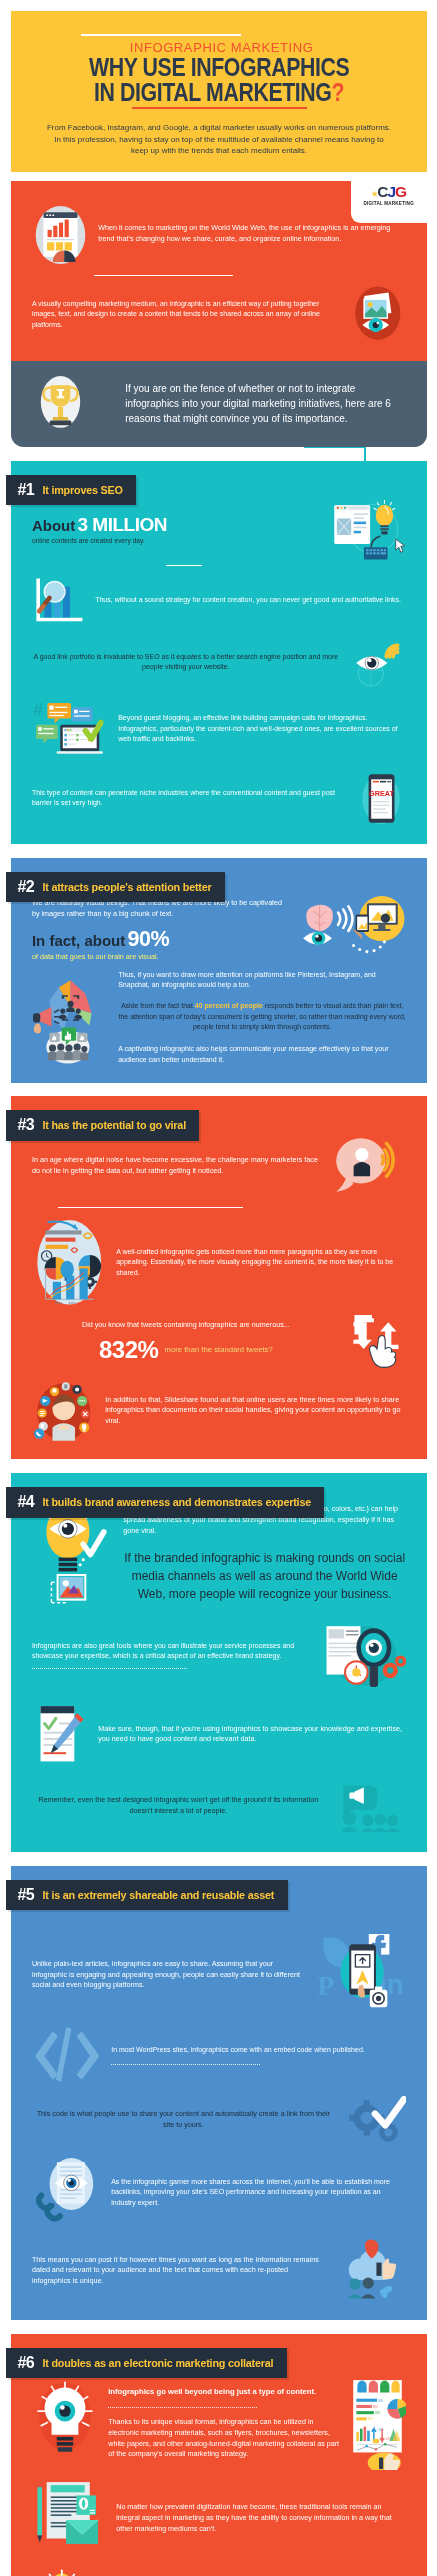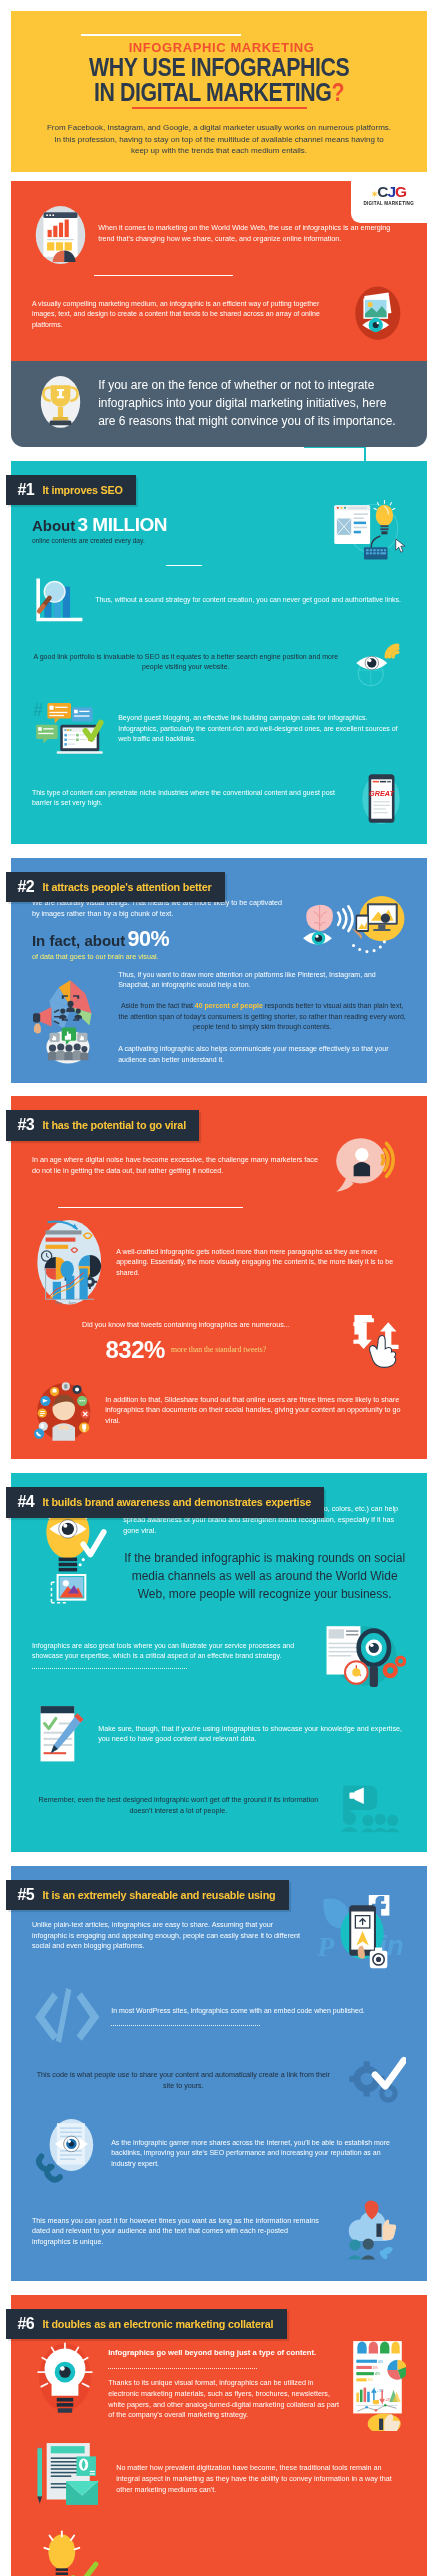--- a/index.html
+++ b/index.html
@@ -7,21 +7,21 @@
     width:438px; background:#ffffff;
     font-family:"Liberation Sans", sans-serif;
     -webkit-font-smoothing:antialiased;
   }
   .page { width:438px; position:relative; background:#fff; }
 
   
   .hero { background:#FDC638; margin:11.3px 11.3px 0 11.3px; padding:17.5px 20.6px 15.5px 20.6px; }
   .hero-rule { width:160px; height:2.1px; background:#fff; margin:5.2px 0 4.1px 49px; }
   .hero-kicker {
-    color:#F0502F; font-size:13px; letter-spacing:0.6px; font-weight:700;
+    color:#F0502F; font-size:13px; letter-spacing:0.6px; font-weight:400;
     text-align:center; margin-left:5.2px;
   }
   .hero-title {
     color:#2C3A4B; font-size:26px; line-height:0.95; font-weight:700;
     letter-spacing:-0.5px; text-align:center; font-stretch:condensed;
     transform:scaleX(0.82); transform-origin:center;
   }
   .hero-title .q { color:#F0502F; }
   .hero-underline { width:175px; height:2.1px; background:#F0502F; margin:2.1px auto 0 auto; }
   .hero-sub {
@@ -37,21 +37,21 @@
   .logo-box {
     position:absolute; right:0; top:0; width:76px; height:42px;
     background:#fff; border-radius:0 0 0 9.3px; text-align:center; padding-top:3.1px;
   }
   .logo-mark { font-size:15.5px; font-weight:700; letter-spacing:-1px; line-height:1; }
   .logo-mark .b { color:#2038A8; } .logo-mark .r { color:#D8232A; }
   .logo-mark .y { color:#FDC638; font-size:8.2px; }
   .logo-text { font-size:4.6px; font-weight:700; color:#1d1d1d; letter-spacing:0.2px; margin-top:2.1px; }
 
   .row { display:flex; align-items:center; gap:9.3px; }
-  .art { flex:0 0 auto; display:flex; align-items:center; justify-content:center;font-style:italic; }
+  .art { flex:0 0 auto; display:flex; align-items:center; justify-content:center; }
   .txt { flex:1 1 auto; }
   .white-t { color:#fff; font-size:7px; line-height:1.5; }
   .dark-t { color:#1F2B38; font-size:7px; line-height:1.5; }
   .ctr { text-align:center; }
 
   .white-rule { height:1px; background:#fff; }
 
   
   .intro-slate {
     background:#4C6071; margin:0 11.3px 0 11.3px; border-radius:0 0 12.4px 12.4px;
@@ -167,21 +167,21 @@
           <path d="M74 24 q14 0 14 12 q0 12 -14 14" fill="none" stroke="#F2C94C" stroke-width="5"></path>
           <rect x="50" y="61" width="10" height="20" fill="#F2C94C"></rect>
           <rect x="40" y="81" width="30" height="7" rx="2" fill="#E0B63C"></rect>
           <rect x="34" y="88" width="42" height="9" rx="3" fill="#36434F"></rect>
           <rect x="52" y="29" width="6" height="14" rx="1" fill="#fff"></rect>
           <rect x="48" y="27" width="14" height="4" fill="#fff"></rect>
           <rect x="48" y="41" width="14" height="4" fill="#fff"></rect>
         </svg>
       </div>
       <div class="txt">
-        <div class="white-t" style="font-size:12px;">If you are on the fence of whether or not to integrate infographics into your digital marketing initiatives, here are 6 reasons that might convince you of its importance.</div>
+        <div class="white-t" style="font-size:10px;margin-left:27px;">If you are on the fence of whether or not to integrate infographics into your digital marketing initiatives, here are 6 reasons that might convince you of its importance.</div>
       </div>
     </div>
     <div class="connector"></div>
     <div class="connector-h"></div>
   </div>
 
   <div class="section" style="background:#17BFC4;">
     <div class="badge">
       <span class="badge-num">#1</span>
       <span class="badge-lbl">It improves SEO</span>
@@ -543,21 +543,21 @@
         <div class="txt">
           <div class="white-t">A well-crafted infographic gets noticed more than mere paragraphs as they are more appealing. Essentially, the more visually engaging the content is, the more likely it is to be shared.</div>
         </div>
       </div>
 
       <div class="row" style="margin-top:5.2px;">
         <div class="txt ctr">
           <div class="white-t" style="font-size:7.2px;">Did you know that tweets containing infographics are numerous...</div>
           <div style="margin-top:5.2px; display:flex; align-items:center; justify-content:center; gap:6.2px;">
             <span class="stat-big" style="font-size:24px;">832%</span>
-            <span class="hl-cream" style="text-align:center;font-family:Liberation Serif, serif;">more than the standard tweets?</span>
+            <span class="hl-cream" style="text-align:center;">more than the standard tweets?</span>
           </div>
         </div>
         <div class="art">
           <svg width="57" height="59" viewBox="0 0 110 115">
             <path d="M14 12 h30 v-8 l-4 0 v-6 h-34 v38 h8 v10 l-10 0 v8 l18 0 v-42 h-8 z" fill="#fff" transform="translate(4,6)"></path>
             <path d="M8 18 h26 v34 h10 l-16 18 l-16 -18 h10 v-26 h-14 z" fill="#fff"></path>
             <path d="M62 70 h-26 v-34 h-10 l16 -18 l16 18 h-10 v26 h14 z" fill="#fff" transform="translate(34,0)"></path>
             <path d="M56 58 q0 -14 8 -14 q6 0 6 12 l0 14 q6 -4 10 -2 q4 2 2 8 q6 -2 8 2 q2 4 -2 8 q4 2 2 8 q-4 12 -22 12 q-16 0 -22 -14 q-4 -10 -6 -18 q-2 -8 4 -10 q6 -2 10 6 z" fill="#fff" stroke="#2C3A4B" stroke-width="2"></path>
           </svg>
         </div>
@@ -724,23 +724,23 @@
           </svg>
         </div>
       </div>
 
     </div>
   </div>
 
   <div class="section" style="background:#4C8FCC;">
     <div class="badge">
       <span class="badge-num">#5</span>
-      <span class="badge-lbl">It is an extremely shareable and reusable using</span>
-    </div>
-    <div class="sec-inner" style="padding-top:28px;">
+      <span class="badge-lbl">It is an extremely shareable and reusable asset</span>
+    </div>
+    <div class="sec-inner" style="padding-top:67px;">
 
       <div class="row">
         <div class="txt">
           <div class="white-t" style="font-size:7.2px;">Unlike plain-text articles, infographics are easy to share. Assuming that your infographic is engaging and appealing enough, people can easily share it to different social and even blogging platforms.</div>
         </div>
         <div class="art">
           <svg width="93" height="85" viewBox="0 0 180 165">
             <path d="M20 10 q30 -6 44 14 q10 16 -4 26 q10 2 12 12 q-16 10 -34 0 q-20 -12 -18 -52 z" fill="#5BB3E8" opacity=".55"></path>
             <rect x="108" y="2" width="40" height="40" fill="#fff"></rect>
             <path d="M130 14 h8 v-10 h-8 a9 9 0 0 0 -9 9 v6 h-7 v10 h7 v22 h11 v-22 h8 l2 -10 h-10 v-4 a1.5 1.5 0 0 1 0 -1 z" fill="#4C8FCC"></path>

